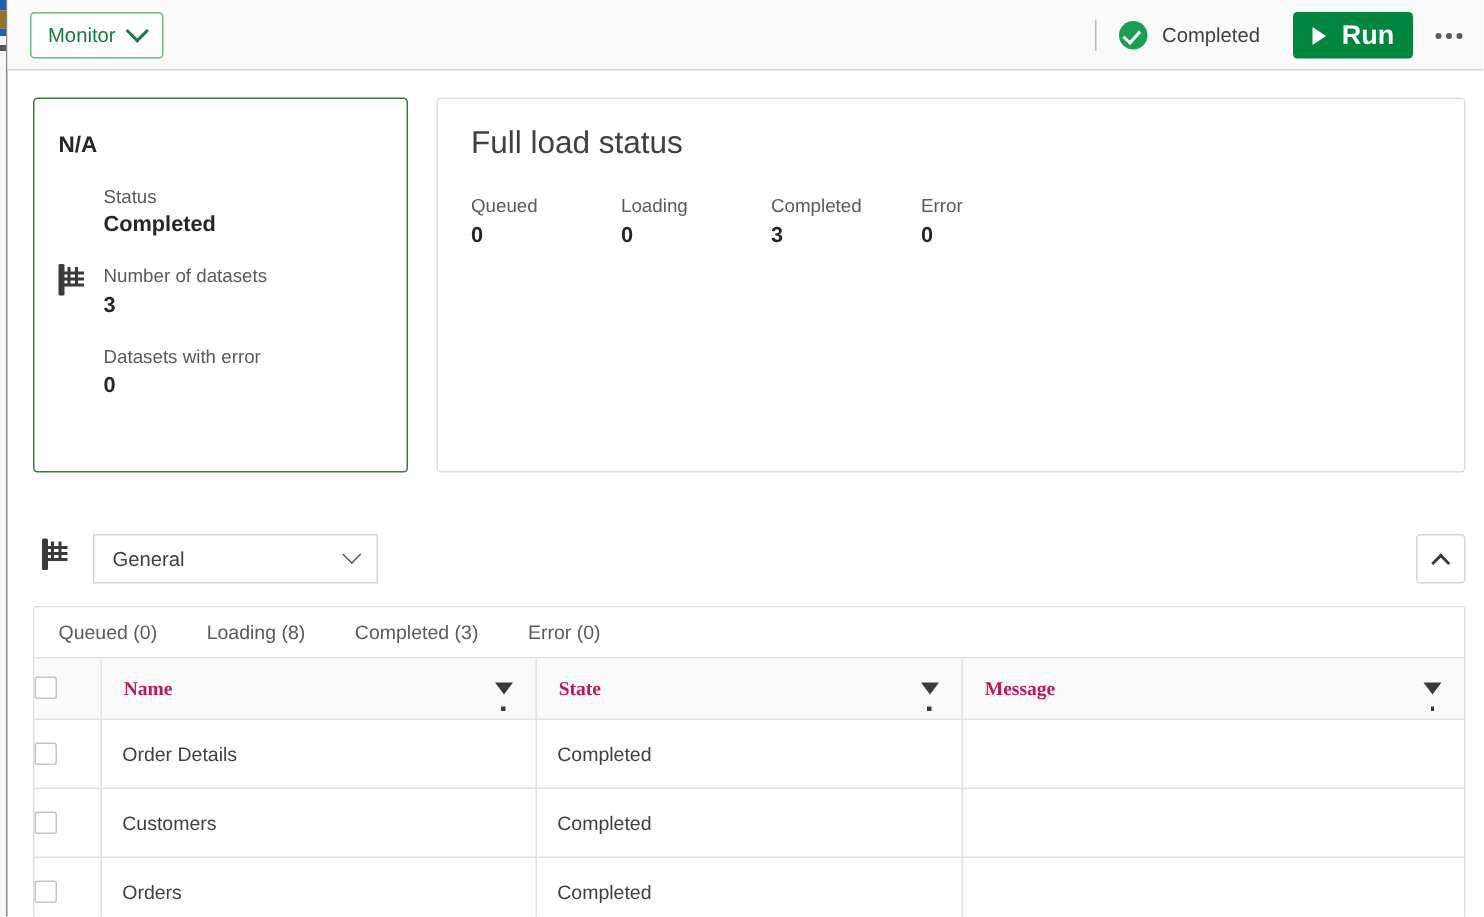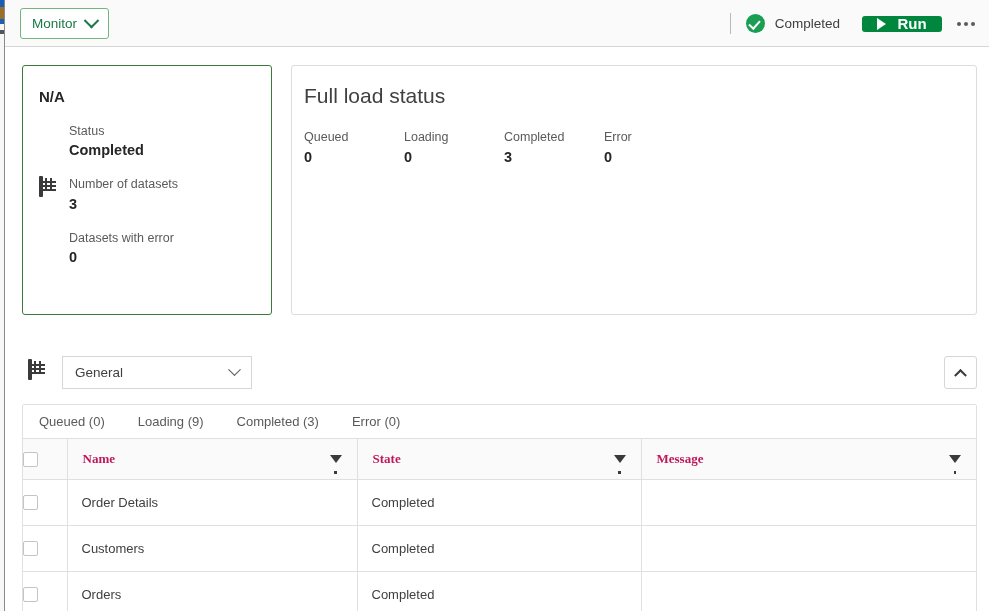--- a/index.html
+++ b/index.html
@@ -72,23 +72,23 @@
   }
   .check-circle::after {
     content: ""; position: absolute;
     left: 5.5px; top: 4px; width: 5px; height: 9px;
     border-right: 2px solid #ffffff; border-bottom: 2px solid #ffffff;
     transform: rotate(42deg);
   }
   .status-pill .txt { font-size: 13.5px; color: #404040; }
   .run-btn {
     display: flex; align-items: center; justify-content: center; gap: 11px;
-    width: 80px; height: 16px;
+    width: 80px; height: 31px;
     background: #00873d; border: none; border-radius: 3px;
-    color: #ffffff; font-size: 15px; font-weight: bold;
+    color: #ffffff; font-size: 18px; font-weight: bold;
     font-family: "Liberation Sans", sans-serif;
     cursor: pointer;
   }
   .play-tri {
     width: 0; height: 0;
     border-left: 9px solid #ffffff;
     border-top: 6px solid transparent;
     border-bottom: 6px solid transparent;
   }
   .kebab {
@@ -136,21 +136,21 @@
     font-family: "Liberation Sans", sans-serif;
   }
 
   
   .load-panel {
     position: absolute; left: 291px; top: 65px;
     width: 686px; height: 250px;
     background: #ffffff;
     border: 1px solid #dcdcdc;
     border-radius: 3px;
-    padding: 18px 12px;
+    padding: 18px 22px;
   }
   .load-title { font-size: 21px; color: #404040; font-weight: normal; }
   .load-stats { display: flex; margin-top: 22px; }
   .stat { width: 100px; }
   .stat .slabel { font-size: 12.5px; color: #5a5a5a; }
   .stat .svalue { font-size: 14.5px; font-weight: bold; color: #262626; margin-top: 5px; }
 
   
   .toolbar {
     position: absolute; left: 22px; top: 352px;
@@ -352,21 +352,21 @@
       <span class="select-chev"></span>
     </div>
     <div class="collapse-btn">
       <span class="collapse-chev"></span>
     </div>
   </div>
 
   <div class="table-wrap">
     <div class="tabs">
       <div class="tab">Queued (0)</div>
-      <div class="tab">Loading (9)</div>
+      <div class="tab">Loading (8)</div>
       <div class="tab">Completed (3)</div>
       <div class="tab">Error (0)</div>
     </div>
 
     <table class="grid">
       <colgroup>
         <col class="col-check">
           <col class="col-name">
           <col class="col-state">
           <col>

